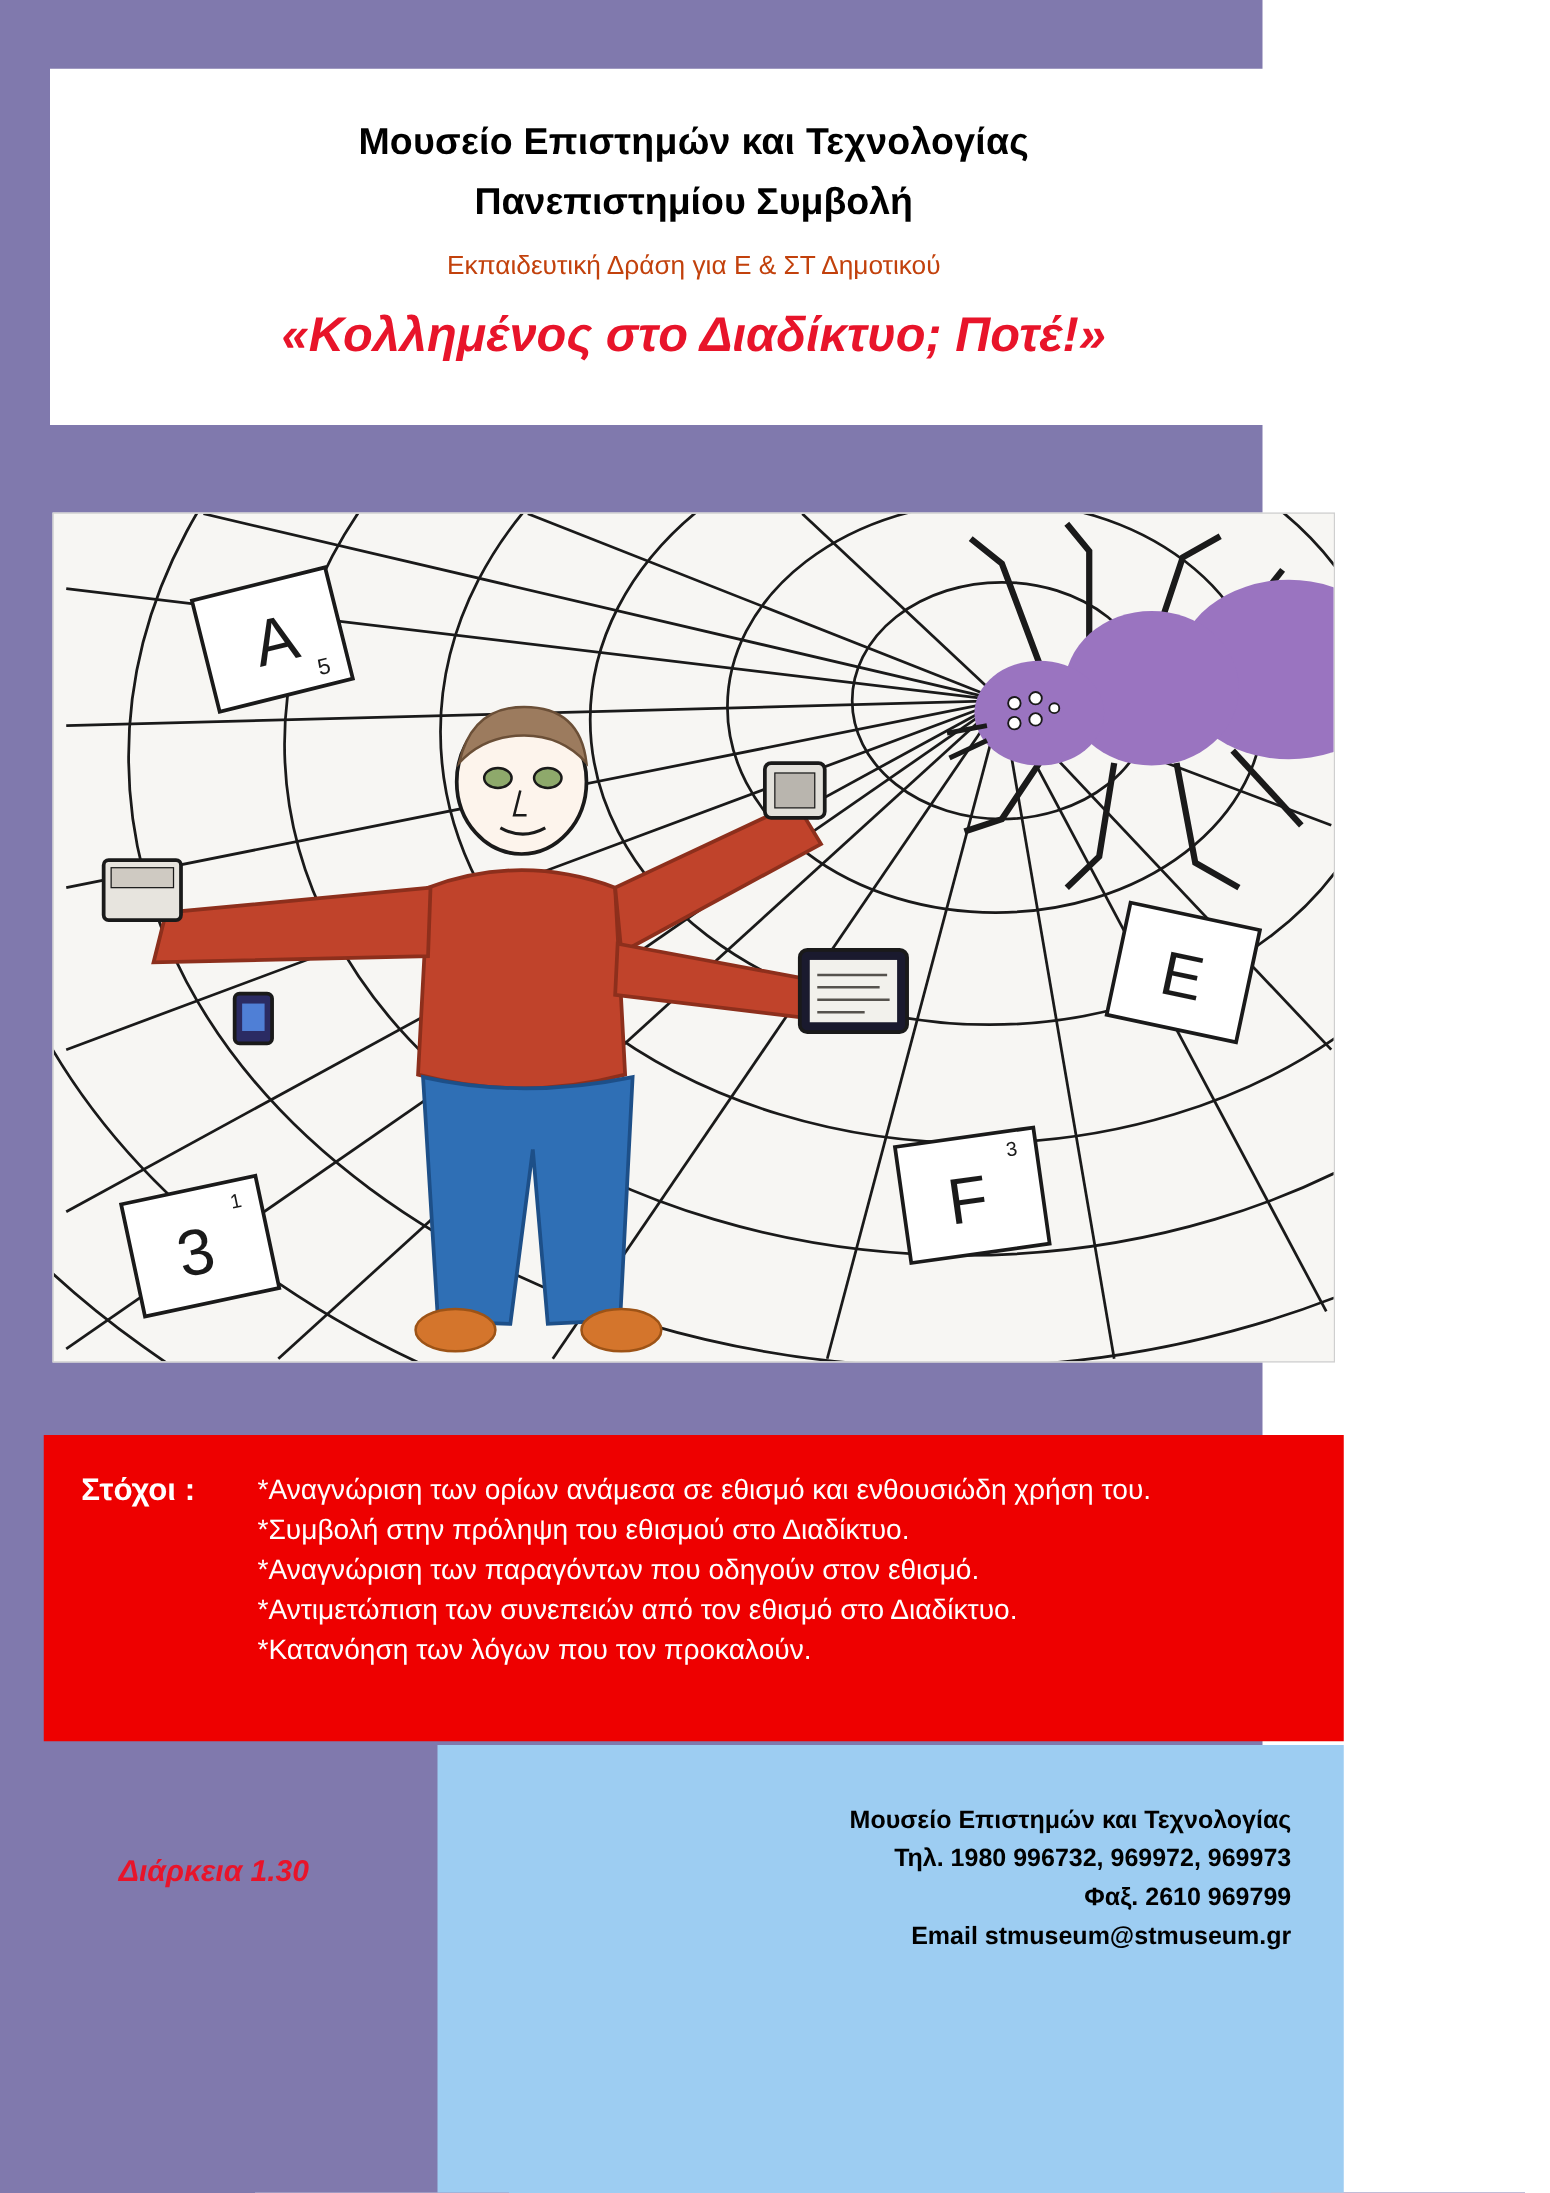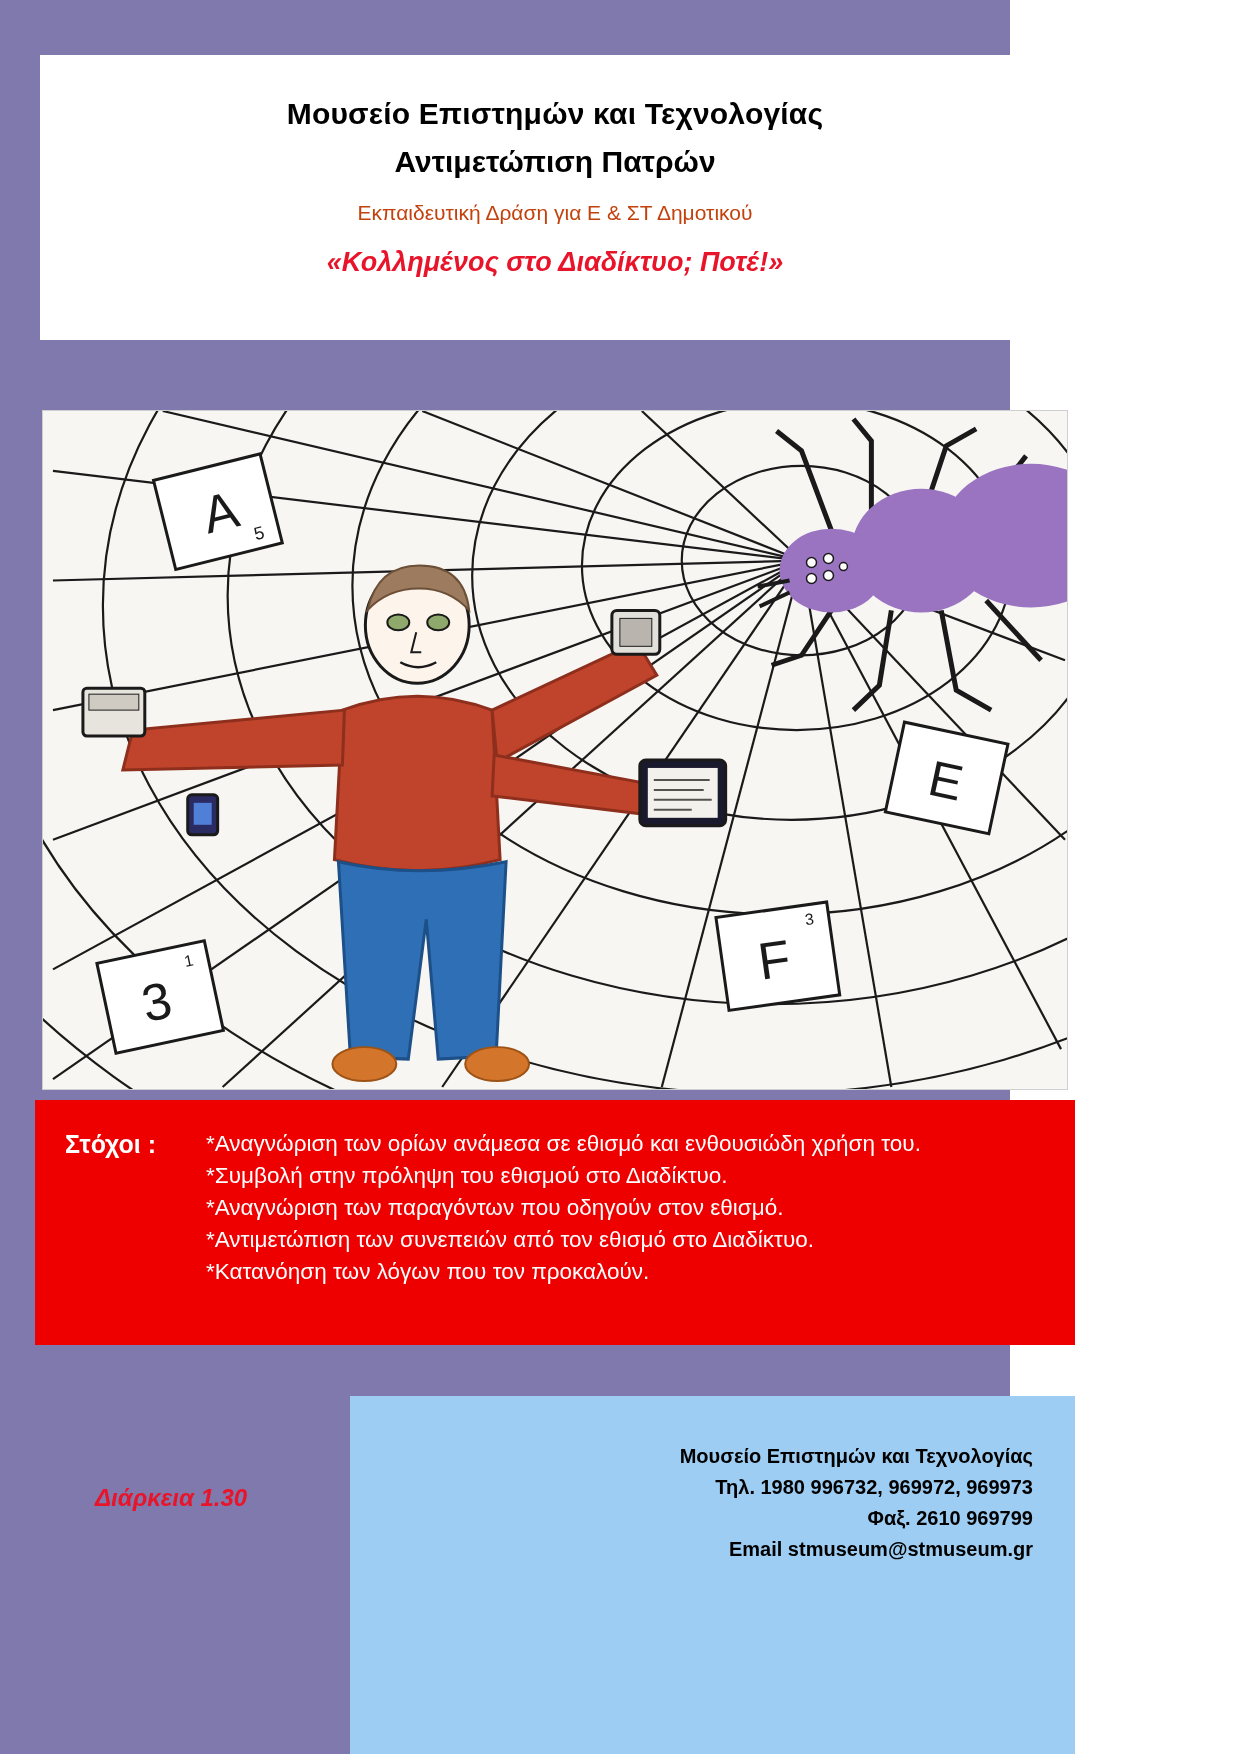--- a/index.html
+++ b/index.html
@@ -47,21 +47,21 @@
     font-weight: bold;
     color: #000000;
     margin-bottom: 22px;
   }
   .subtitle {
     font-size: 21px;
     color: #c2410c;
     margin-bottom: 22px;
   }
   .main-title {
-    font-size: 27px;
+    font-size: 39px;
     font-weight: bold;
     font-style: italic;
     color: #e8142a;
   }
   
   .image-frame {
     position: absolute;
     left: 42px;
     top: 410px;
     width: 1026px;
@@ -73,21 +73,21 @@
   }
   .drawing-svg {
     display: block;
     width: 100%;
     height: 100%;
   }
   
   .goals-box {
     position: absolute;
     left: 35px;
-    top: 1100px;
+    top: 1148px;
     width: 1040px;
     height: 245px;
     background: #ee0000;
     box-sizing: border-box;
     padding: 28px 30px 0 30px;
     display: flex;
     flex-direction: row;
   }
   .goals-label {
     color: #ffffff;
@@ -138,21 +138,21 @@
     color: #e8142a;
   }
 </style>
 </head>
 <body>
 
 <div class="poster">
 
   <div class="header-box">
     <div class="museum-line1">Μουσείο Επιστημών και Τεχνολογίας</div>
-    <div class="museum-line2">Αντιμετώπιση Πατρών</div>
+    <div class="museum-line2">Πανεπιστημίου Συμβολή</div>
     <div class="subtitle">Εκπαιδευτική Δράση για Ε &amp; ΣΤ Δημοτικού</div>
     <div class="main-title">«Κολλημένος στο Διαδίκτυο; Ποτέ!»</div>
   </div>
 
   <div class="image-frame">
     <svg class="drawing-svg" viewBox="0 0 1026 680" preserveAspectRatio="none">
       <rect x="0" y="0" width="1026" height="680" fill="#f7f6f3"></rect>
 
       <g stroke="#1a1a1a" stroke-width="2.2" fill="none">
         <path d="M760 150 L10 60"></path>

